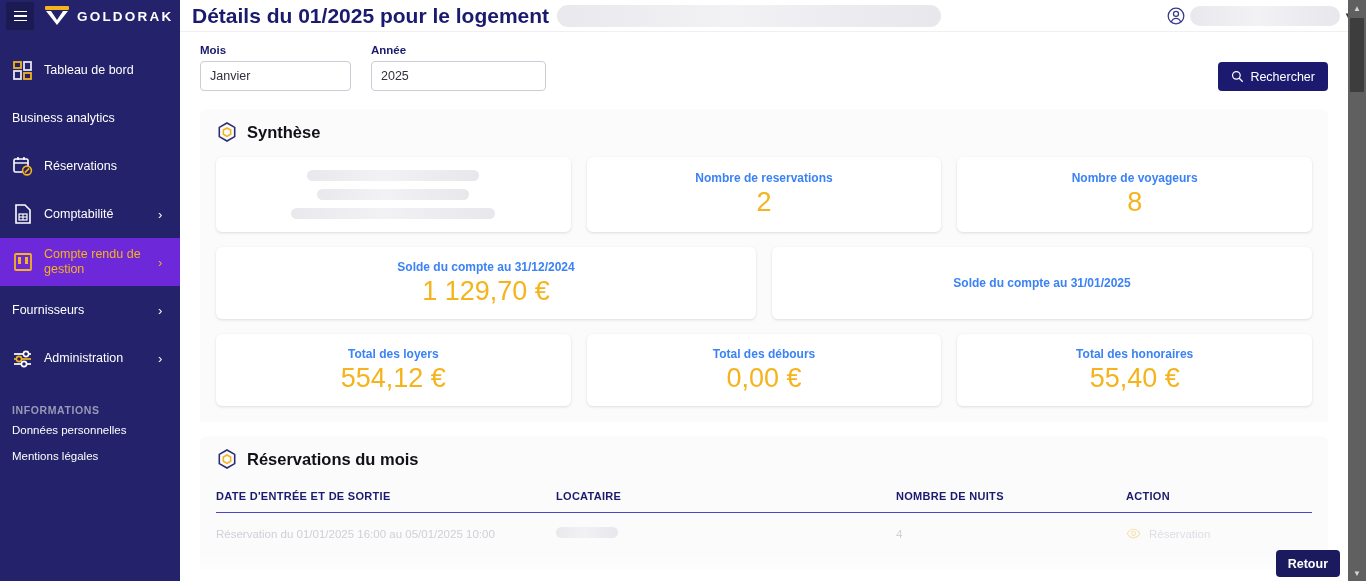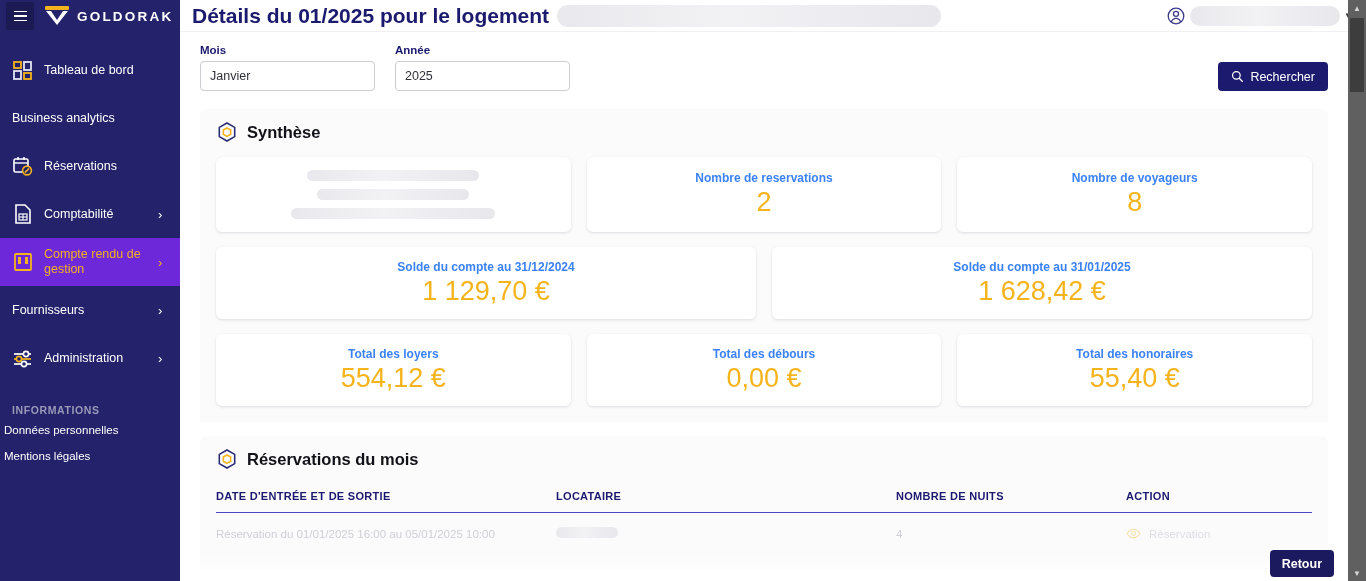--- a/index.html
+++ b/index.html
@@ -66,21 +66,21 @@
   .nav-item.no-ico { }
   .nav-item.active { background: #6d28d9; color: #f5b31c; }
   .nav-item.active .chev { color: #f5b31c; }
 
   .nav-spacer { height: 22px; }
   .info-title {
     color: #9a9ab8; font-size: 10.5px; font-weight: bold;
     letter-spacing: 0.6px; padding: 0 12px; margin-bottom: 8px;
   }
   .info-link {
-    color: #ffffff; font-size: 11.5px; padding: 0 4px; margin-bottom: 14px;
+    color: #ffffff; font-size: 11.5px; padding: 0 12px; margin-bottom: 14px;
     cursor: pointer; display: block;
   }
 
   
   .main {
     flex: 1 1 auto; height: 581px; position: relative;
     background: #ffffff; overflow: hidden;
   }
   .topbar {
     height: 32px; display: flex; align-items: center;
@@ -108,21 +108,21 @@
 
   
   .filters {
     padding: 12px 20px 18px 20px; display: flex; align-items: flex-end;
   }
   .field { margin-right: 20px; }
   .field-label {
     font-size: 11.5px; font-weight: bold; color: #1b1a6e; margin-bottom: 5px;
   }
   .field input {
-    width: 175px; height: 30px; padding: 0 9px;
+    width: 151px; height: 30px; padding: 0 9px;
     border: 1px solid #ccccd6; border-radius: 4px;
     font-size: 12.5px; color: #31313b; background: #ffffff;
     font-family: "Liberation Sans", sans-serif; outline: none;
   }
   .field.year input { width: 175px; }
   .filters-spacer { flex: 1 1 auto; }
   .btn-search {
     display: inline-flex; align-items: center; gap: 6px;
     height: 29px; padding: 0 13px; background: #1b1a6e; color: #ffffff;
     border: none; border-radius: 4px; font-size: 12.5px; cursor: pointer;
@@ -177,21 +177,21 @@
   .cell-redact { width: 62px; height: 11px; display: inline-block; }
   .action-cell { display: flex; align-items: center; gap: 8px; color: #dedee4; }
   .table-fade {
     position: absolute; left: 0; right: 0; bottom: 0; height: 26px;
     background: linear-gradient(180deg, rgba(255,255,255,0), #ffffff 85%);
     pointer-events: none;
   }
 
   
   .btn-back {
-    position: absolute; right: 32px; bottom: 4px;
+    position: absolute; right: 26px; bottom: 4px;
     height: 27px; padding: 0 12px; background: #1b1a5e; color: #ffffff;
     border: none; border-radius: 4px; font-size: 12.5px; font-weight: bold;
     cursor: pointer; font-family: "Liberation Sans", sans-serif; z-index: 6;
   }
 
   
   .scrollbar {
     position: absolute; top: 0; right: 0; width: 18px; height: 581px;
     background: #606060; z-index: 8;
   }
@@ -369,21 +369,20 @@
           </div>
         </div>
 
         <div class="card-row">
           <div class="card">
             <div class="card-label">Solde du compte au 31/12/2024</div>
             <div class="card-value">1 129,70 €</div>
           </div>
           <div class="card">
             <div class="card-label">Solde du compte au 31/01/2025</div>
-            <div class="card-value">1 628,42 €</div>
           </div>
         </div>
 
         <div class="card-row">
           <div class="card">
             <div class="card-label">Total des loyers</div>
             <div class="card-value">554,12 €</div>
           </div>
           <div class="card">
             <div class="card-label">Total des débours</div>

